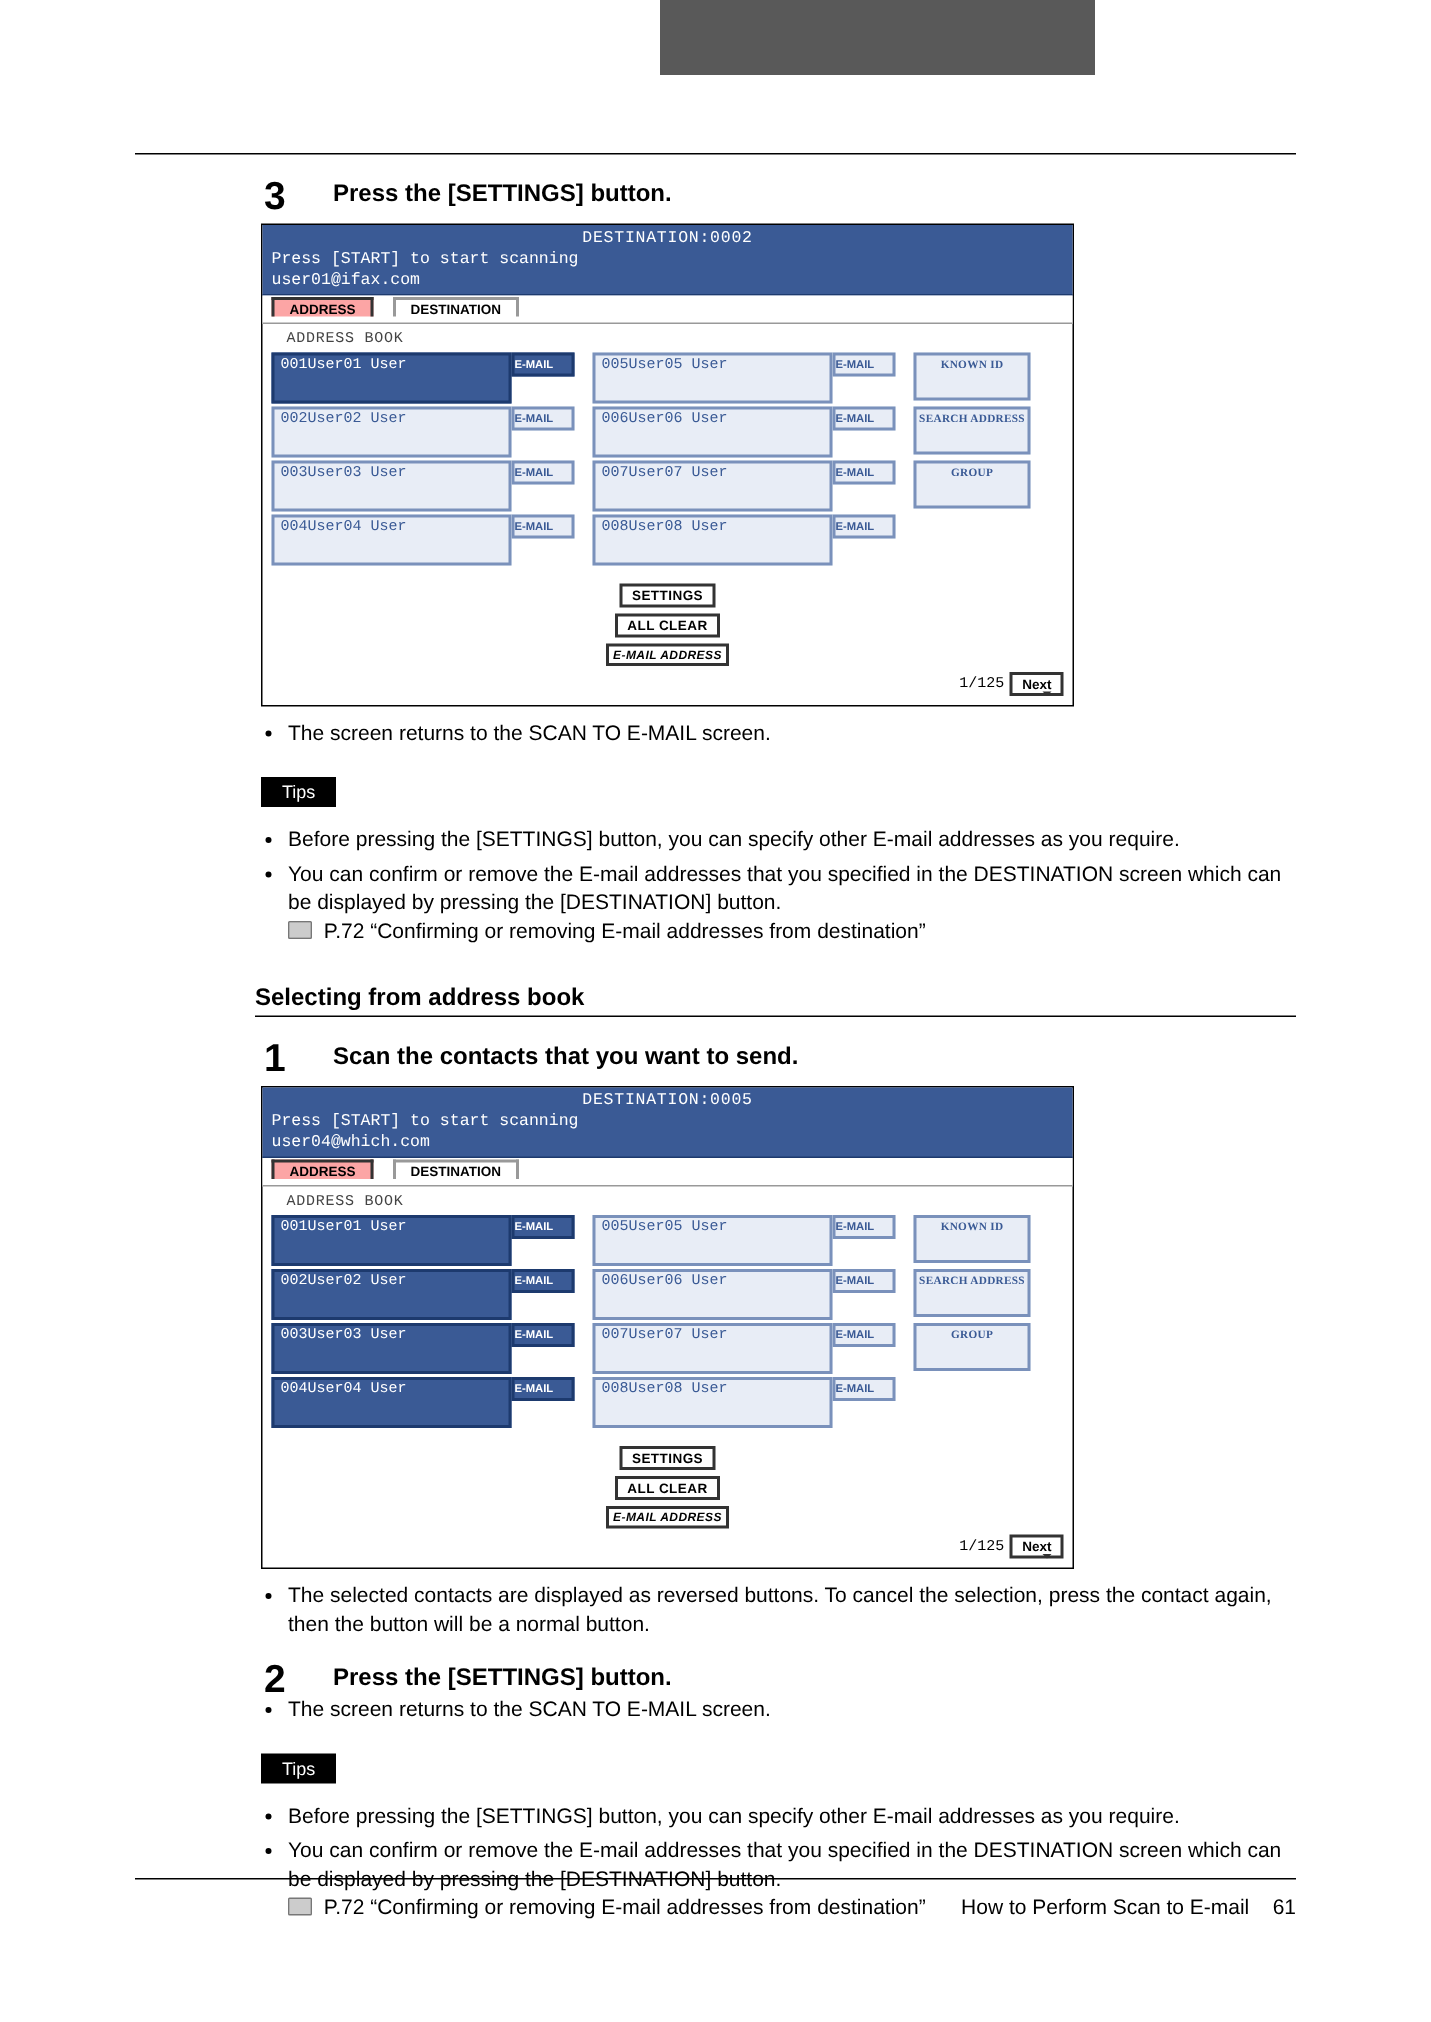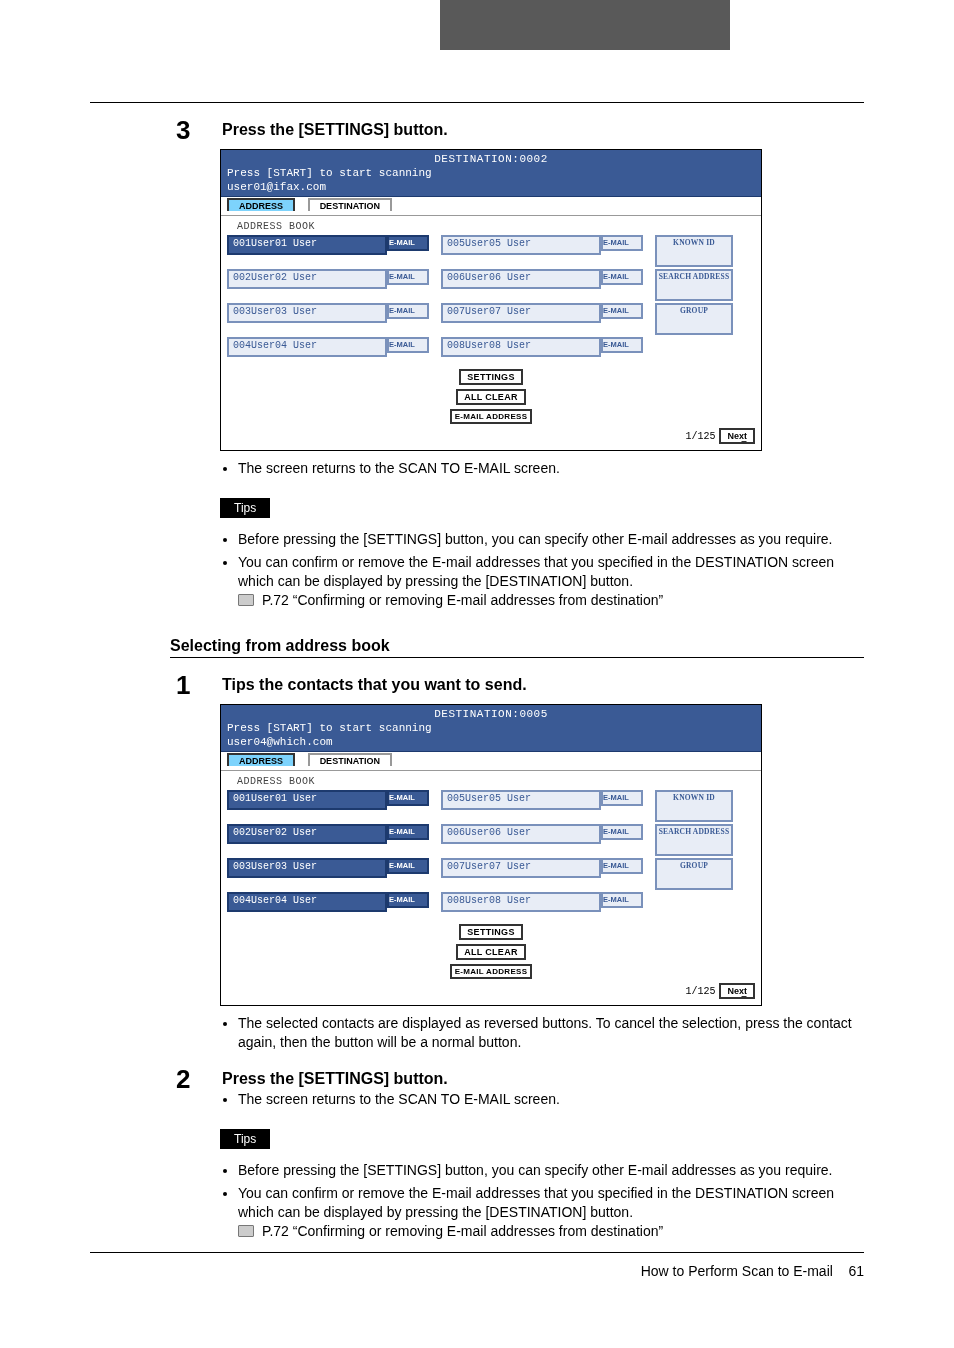--- a/index.html
+++ b/index.html
@@ -42,21 +42,21 @@
     font-size: 26px;
     font-weight: bold;
     font-family: Arial, sans-serif;
   }
   .step-head {
     margin-left: 104px;
     font-weight: bold;
     font-size: 16px;
   }
   .body-block {
-    margin-left: 102px;
+    margin-left: 56px;
   }
   ul.bullets {
     margin: 6px 0 6px 0;
     padding-left: 18px;
   }
   ul.bullets li {
     margin-bottom: 4px;
     line-height: 1.35;
   }
   .tips-tag {
@@ -136,21 +136,21 @@
     margin-left: 6px;
     font-family: Arial, sans-serif;
     font-size: 9px;
     font-weight: bold;
     background: #fff;
     position: relative;
     top: 1px;
   }
   .tab.active {
     border-color: #333;
-    background: #7dd3fc;
+    background: #fca5a5;
   }
   .panel-body {
     padding: 4px 6px 6px 6px;
   }
   .ab-label {
     font-size: 10px;
     letter-spacing: .5px;
     padding: 1px 4px 3px 10px;
     color: #444;
   }
@@ -161,21 +161,21 @@
     align-items: stretch;
   }
   .gap { }
   .contact-btn {
     border: 2px solid #7a91bb;
     background: #e8edf6;
     color: #3a5a95;
     padding: 0 4px;
     font-size: 10px;
     line-height: 14px;
-    height: 20px;
+    height: 34px;
     box-sizing: border-box;
     white-space: nowrap;
     overflow: hidden;
   }
   .contact-btn.sel {
     background: #3a5a95;
     color: #fff;
     border-color: #1d3a6e;
   }
   .email-chip {
@@ -218,21 +218,21 @@
   }
   .fbtn {
     border: 2px double #333;
     background: #fff;
     font-family: Arial, sans-serif;
     font-size: 9px;
     font-weight: bold;
     padding: 1px 6px;
     letter-spacing: .3px;
   }
-  .fbtn.small { font-size: 8px; padding: 1px 3px; }
+  .fbtn.small { font-size: 8px; padding: 1px 3px; font-style: italic; }
   .pager {
     margin-left: auto;
     font-size: 10px;
     display: flex;
     align-items: center;
     gap: 4px;
   }
   .next-btn {
     border: 2px double #333;
     font-family: Arial, sans-serif;
@@ -334,21 +334,21 @@
         </li>
       </ul>
     </div>
   </div>
 
   <div class="section-title">Selecting from address book</div>
   <hr class="section-rule">
 
   <div class="step">
     <div class="step-num">1</div>
-    <div class="step-head">Tips the contacts that you want to send.</div>
+    <div class="step-head">Scan the contacts that you want to send.</div>
 
     <div class="body-block">
 
       <div class="panel">
         <div class="panel-header">
           <div class="dest line">DESTINATION:0005</div>
           <div class="line">Press [START] to start scanning</div>
           <div class="line">user04@which.com</div>
         </div>
         <div class="tabs">

